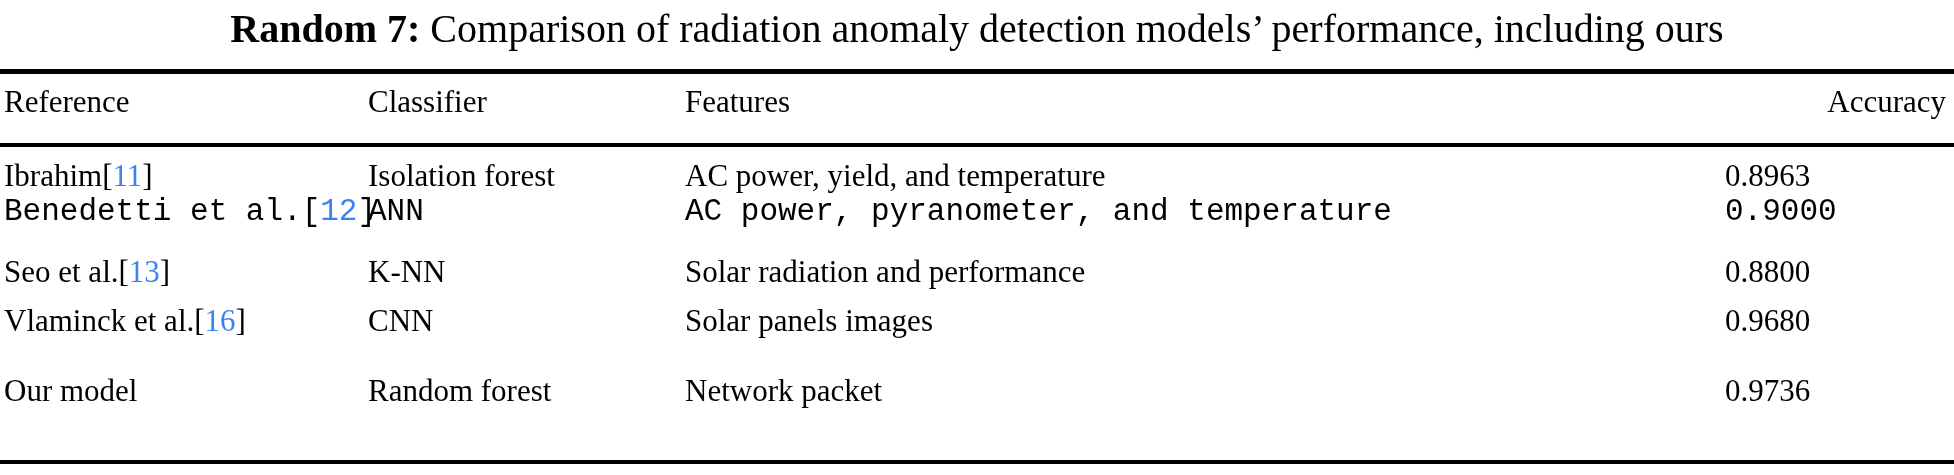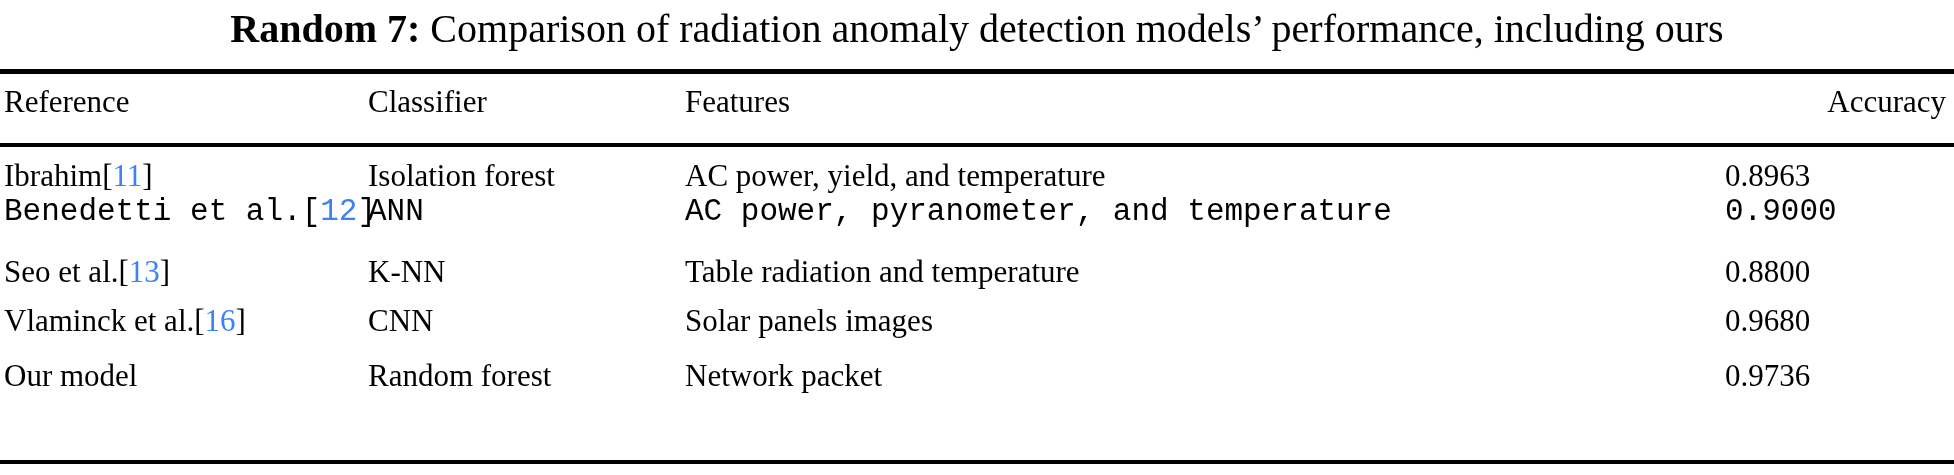--- a/index.html
+++ b/index.html
@@ -64,21 +64,21 @@
     position: absolute;
     left: 0;
     width: 1954px;
     height: 50px;
   }
   #header-row { top: 77px; }
   #row-0 { top: 151px; }
   #row-1 { top: 187px; font-family: Liberation Mono, monospace; }
   #row-2 { top: 234px; margin-top: 13px; }
   #row-3 { top: 296px; padding-left: 38px; }
-  #row-4 { top: 351px; }
+  #row-4 { top: 366px; }
 
   .cell {
     position: absolute;
     top: 0;
     font-size: 31px;
     line-height: 50px;
     white-space: nowrap;
   }
   .col-reference  { left: 4px;    width: 360px; }
   .col-classifier { left: 368px;  width: 312px; }
@@ -135,21 +135,21 @@
       <div class="cell col-classifier">ANN</div>
       <div class="cell col-features">AC power, pyranometer, and temperature</div>
       <div class="cell col-accuracy">0.9000</div>
     </div>
 
     <div class="trow" id="row-2">
       <div class="cell col-reference">
         <span>Seo et al.</span><span class="cite-bracket">[</span><span class="cite-num">13</span><span class="cite-bracket">]</span>
       </div>
       <div class="cell col-classifier">K-NN</div>
-      <div class="cell col-features">Table radiation and temperature</div>
+      <div class="cell col-features">Solar radiation and performance</div>
       <div class="cell col-accuracy">0.8800</div>
     </div>
 
     <div class="trow" id="row-3">
       <div class="cell col-reference">
         <span>Vlaminck et al.</span><span class="cite-bracket">[</span><span class="cite-num">16</span><span class="cite-bracket">]</span>
       </div>
       <div class="cell col-classifier">CNN</div>
       <div class="cell col-features">Solar panels images</div>
       <div class="cell col-accuracy">0.9680</div>

